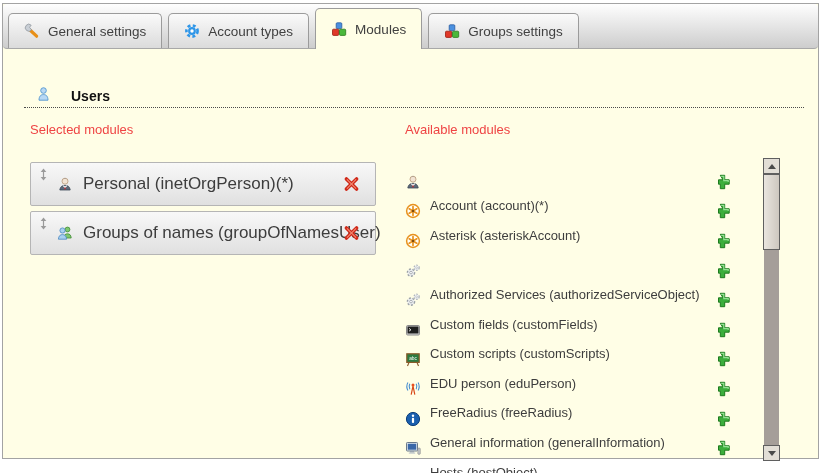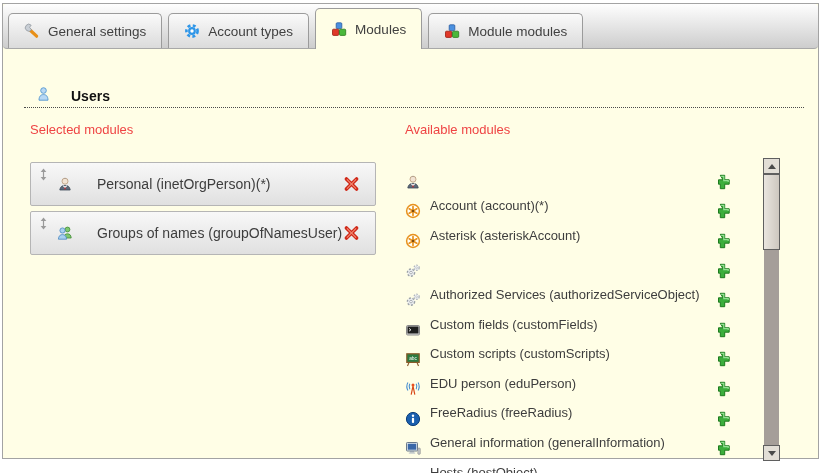--- a/index.html
+++ b/index.html
@@ -53,21 +53,21 @@
   .sel-box{
     position:relative;height:44px;margin-bottom:5px;
     border:1px solid #b5b5b5;border-radius:2px;
     background:linear-gradient(#f8f8f8,#e0e0e0);
     box-sizing:border-box;
   }
   .sel-box .drag{position:absolute;left:8px;top:5px;cursor:move;line-height:0;}
   .sel-box .mod-icon{position:absolute;left:26px;top:50%;transform:translateY(-50%);line-height:0;}
   .sel-box .mod-label{
     position:absolute;left:52px;top:50%;transform:translateY(-50%);
-    font-size:14px;color:#3d3d3d;white-space:nowrap;margin-left:14px;
+    font-size:17px;color:#3d3d3d;white-space:nowrap;
   }
   .sel-box .del-btn{position:absolute;right:15px;top:50%;transform:translateY(-50%);cursor:pointer;line-height:0;}
   
   .available-list{position:absolute;left:402px;top:163px;width:348px;}
   .avail-row{position:relative;height:29.6px;display:flex;align-items:center;gap:9px;}
   .avail-row .mod-icon{width:16px;height:16px;line-height:0;flex:0 0 16px;}
   .avail-row .mod-label{font-size:13px;color:#3d3d3d;white-space:nowrap;margin-top:48px;}
   .avail-row .add-btn{position:absolute;left:309px;top:50%;transform:translateY(-50%);cursor:pointer;line-height:0;}
   
   .scrollbar{position:absolute;left:760px;top:154px;width:17px;height:303px;}
@@ -124,21 +124,21 @@
     <span class="tab-label">Modules</span>
   </div>
         <div class="tab">
     <span class="icon">
             <svg width="16" height="16" viewBox="0 0 16 16">
               <rect x="5.2" y="1.8" width="5.6" height="5.8" rx="1" fill="#4a90e0" stroke="#2a5aa0" stroke-width="0.8"></rect>
               <rect x="1.5" y="8.2" width="6.2" height="6.2" rx="1" fill="#e03828" stroke="#981c10" stroke-width="0.8"></rect>
               <rect x="8.5" y="8.2" width="6.2" height="6.2" rx="1" fill="#4ab83a" stroke="#287a1c" stroke-width="0.8"></rect>
             </svg>
           </span>
-    <span class="tab-label">Module modules</span>
+    <span class="tab-label">Groups settings</span>
   </div>
       </div>
   </div>
 
   <div class="users-heading">
     <span class="icon"><svg width="15" height="16" viewBox="0 0 16 16">
           <circle cx="8" cy="4.3" r="3" fill="#b8d8f4" stroke="#5a9ad0" stroke-width="1"></circle>
           <path d="M3.2 14.6 c0-4.2 2-6 4.8-6 s4.8 1.8 4.8 6 z" fill="#b8d8f4" stroke="#5a9ad0" stroke-width="1"></path>
         </svg></span>
     <span>Users</span>

